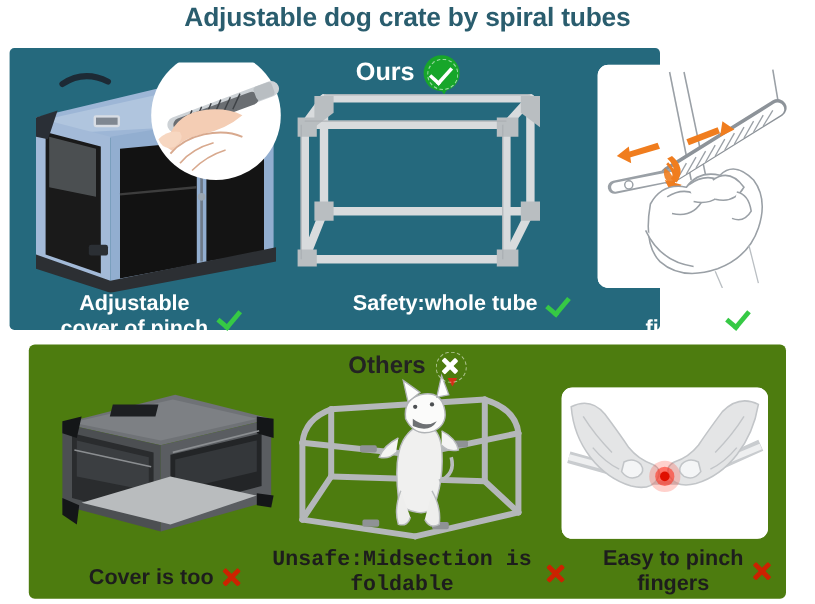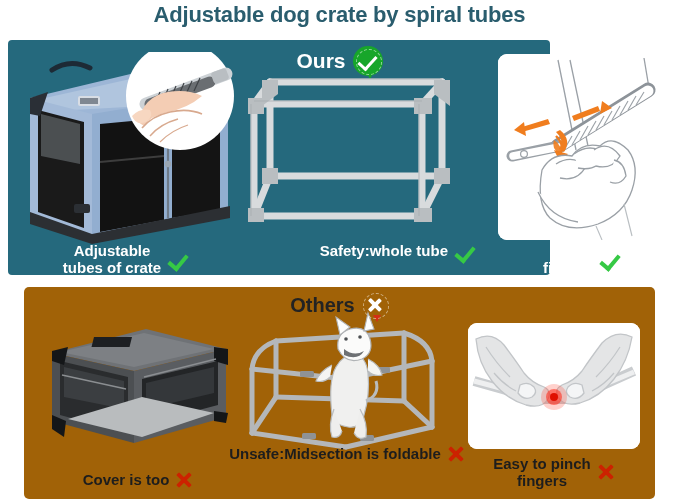--- a/index.html
+++ b/index.html
@@ -44,42 +44,42 @@
     border-left:4px solid transparent;border-right:4px solid transparent;
     border-top:7px solid #17a62a;
   }
 
   
   .cell{position:absolute;}
   .cap{
     position:absolute;display:flex;align-items:center;justify-content:center;gap:6px;
     width:100%;
   }
-  .cap-txt{font-size:15px;font-weight:bold;line-height:1.15;text-align:center;}
+  .cap-txt{font-size:18px;font-weight:bold;line-height:1.15;text-align:center;}
   .ours .cap-txt{color:#ffffff;}
   .others .cap-txt{color:#1d1d1d;font-weight:bold;}
   .tick{
     width:20px;height:18px;position:relative;flex:0 0 auto;
   }
   .tick:after{
     content:"";position:absolute;left:5px;top:1px;width:8px;height:15px;
     border:solid #36c945;border-width:0 4px 4px 0;transform:rotate(40deg);
   }
   .cross{width:18px;height:18px;position:relative;flex:0 0 auto;}
   .cross:before,.cross:after{
     content:"";position:absolute;left:7px;top:0;width:4px;height:18px;
     background:#cc2200;border-radius:1px;
   }
   .cross:before{transform:rotate(45deg);}
   .cross:after{transform:rotate(-45deg);}
 
   
   .others-panel{
     position:absolute;left:24px;top:287px;width:631px;height:212px;
-    background:#a16207;border-radius:5px;
+    background:#4d7c0f;border-radius:5px;
   }
   .others-head{
     position:absolute;left:0;top:2px;width:631px;height:32px;
     display:flex;align-items:center;justify-content:center;gap:6px;z-index:5;
   }
   .others-head .word{font-size:20px;font-weight:bold;color:#232323;}
   .badge-x{
     width:28px;height:28px;border-radius:50%;background:#d32f16;position:relative;
   }
   .badge-x:before,.badge-x:after{
@@ -173,21 +173,21 @@
           <path d="M146 90 q12 -12 28 -17" fill="none" stroke="#d8a98e" stroke-width="1.2"></path>
           <path d="M118 64 q8 -8 18 -6 q4 6 -4 12 q-10 4 -14 -6 Z" fill="#f7d7c1"></path>
 
           <rect x="198" y="18" width="16" height="12" rx="3" fill="#b9bec2" transform="rotate(-20 206 24)"></rect>
         </g>
       </svg>
     </div>
     <div class="cap" style="left:6px;top:202px;width:222px;">
       <div class="cap-txt">
         <span>Adjustable</span><br>
-        <span>tubes of crate</span>
+        <span>cover of pinch</span>
       </div>
       <span class="tick"></span>
     </div>
 
     <div class="cell" style="left:238px;top:20px;width:228px;height:180px;">
       <svg width="228" height="180" viewBox="0 0 228 180">
         <g stroke="#d8dbdd" stroke-width="7" stroke-linecap="round" fill="none">
 
           <path d="M24 22 L196 22"></path>
 
@@ -390,21 +390,21 @@
           <path d="M96 60 q-12 6 -16 16 q8 2 14 -4" fill="#f4f4f3" stroke="#b9bcbe" stroke-width="1.2"></path>
           <path d="M132 54 q12 6 14 16 q-8 2 -14 -4" fill="#f4f4f3" stroke="#b9bcbe" stroke-width="1.2"></path>
 
           <path d="M98 104 q-6 16 -2 28 q8 2 10 -6" fill="#eeeeed" stroke="#b9bcbe" stroke-width="1.2"></path>
           <path d="M124 104 q8 14 6 28 q-8 4 -12 -4" fill="#eeeeed" stroke="#b9bcbe" stroke-width="1.2"></path>
 
           <path d="M130 96 q14 -6 10 -20" fill="none" stroke="#b9bcbe" stroke-width="3"></path>
         </g>
       </svg>
     </div>
-    <div class="cap" style="left:198px;top:158px;width:250px;">
+    <div class="cap" style="left:198px;top:170px;width:250px;font-family:Liberation Mono, monospace;">
       <div class="cap-txt">
         <span>Unsafe:Midsection is foldable</span><br>
       </div>
       <span class="cross"></span>
     </div>
 
     <div class="white-card" style="left:444px;top:36px;width:172px;height:126px;">
       <svg width="172" height="126" viewBox="0 0 172 126">
         <rect x="0" y="0" width="172" height="126" rx="9" fill="#ffffff"></rect>
 
@@ -427,21 +427,21 @@
         <g stroke="#c2c5c8" stroke-width="1.2" fill="none">
           <path d="M152 24 q-10 16 -24 30"></path>
           <path d="M146 50 q-10 12 -22 18"></path>
         </g>
 
         <circle cx="86" cy="74" r="13" fill="#ff2d18" opacity=".22"></circle>
         <circle cx="86" cy="74" r="8" fill="#ff2412" opacity=".55"></circle>
         <circle cx="86" cy="74" r="4" fill="#e01000"></circle>
       </svg>
     </div>
-    <div class="cap" style="left:440px;top:168px;width:180px;">
+    <div class="cap" style="left:459px;top:168px;width:180px;">
       <div class="cap-txt">
         <span>Easy to pinch</span><br>
         <span>fingers</span>
       </div>
       <span class="cross"></span>
     </div>
   </div>
 </div>
 
 </body></html>

